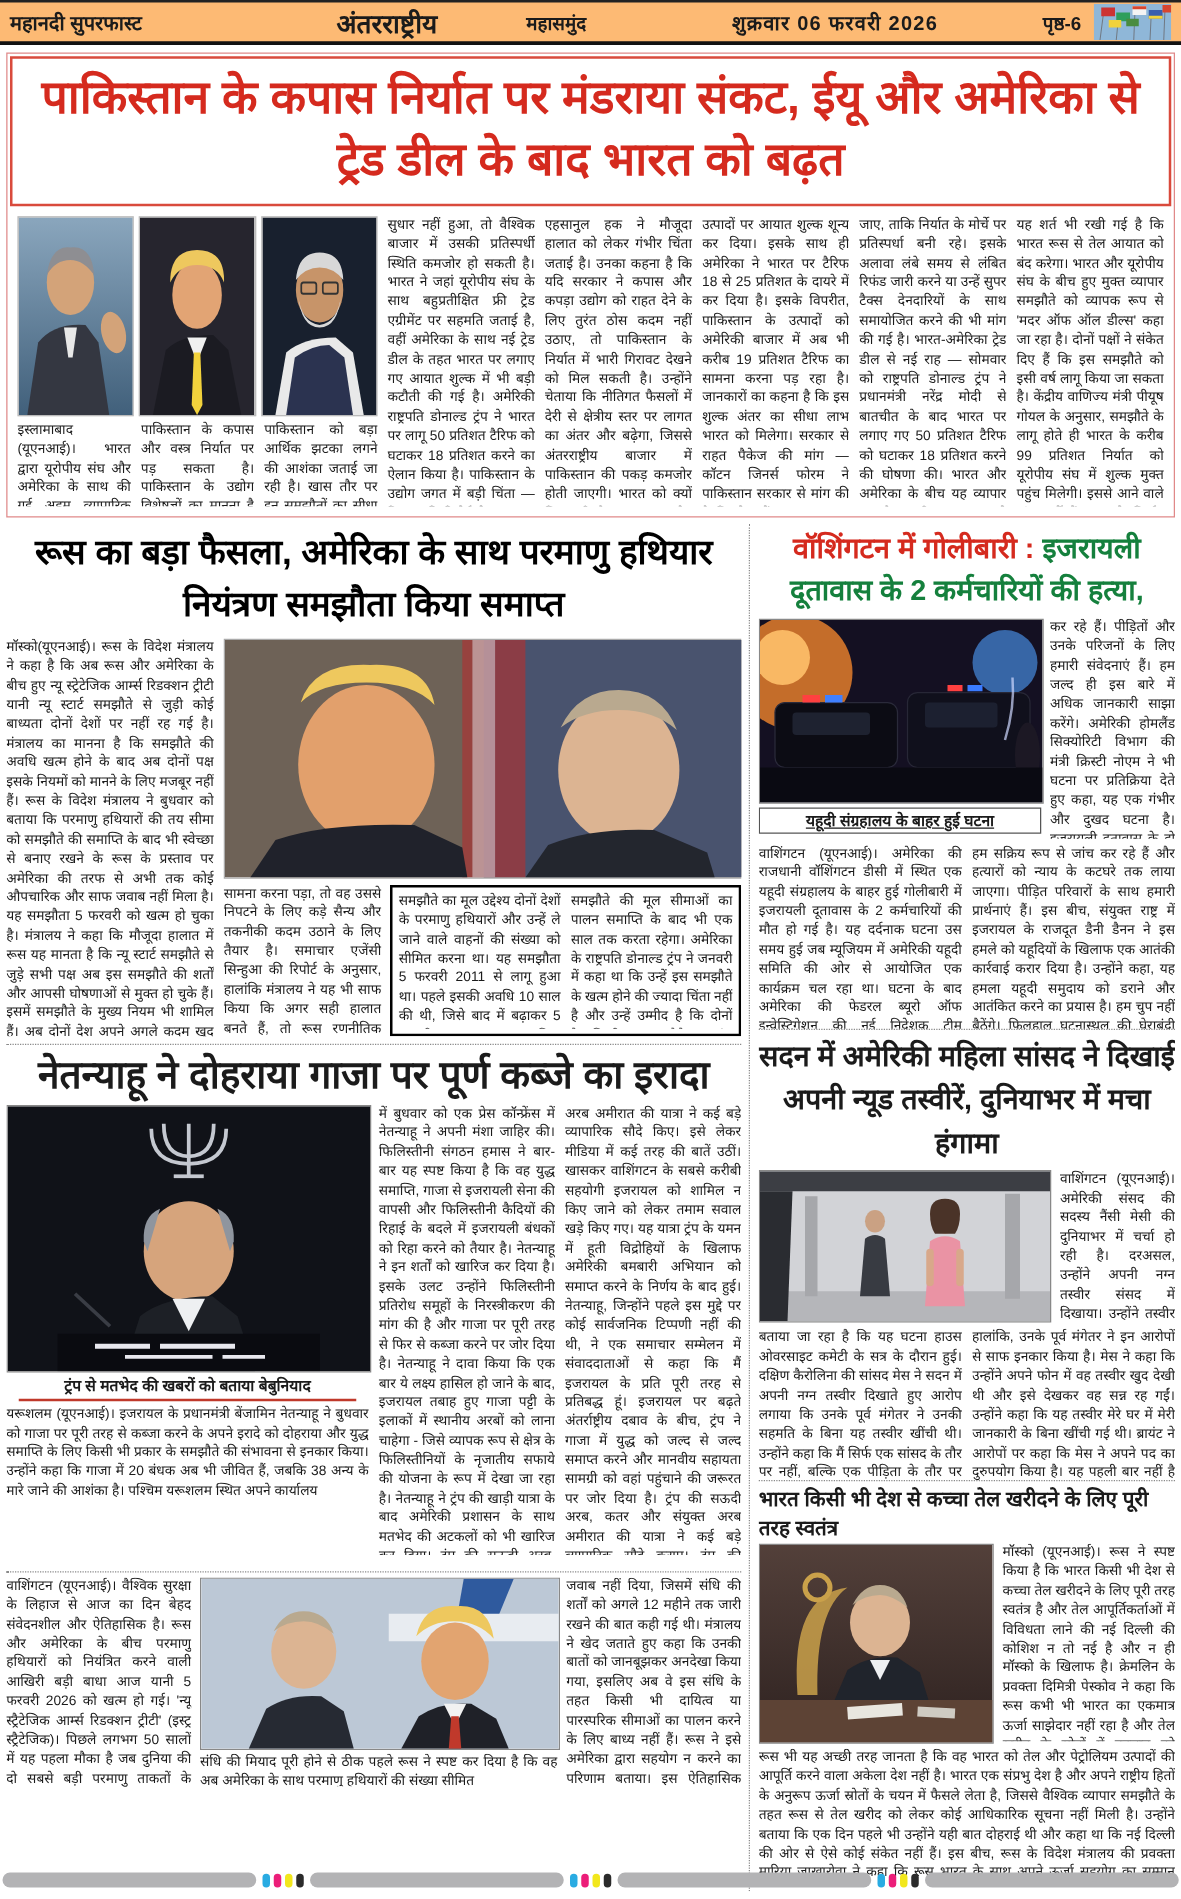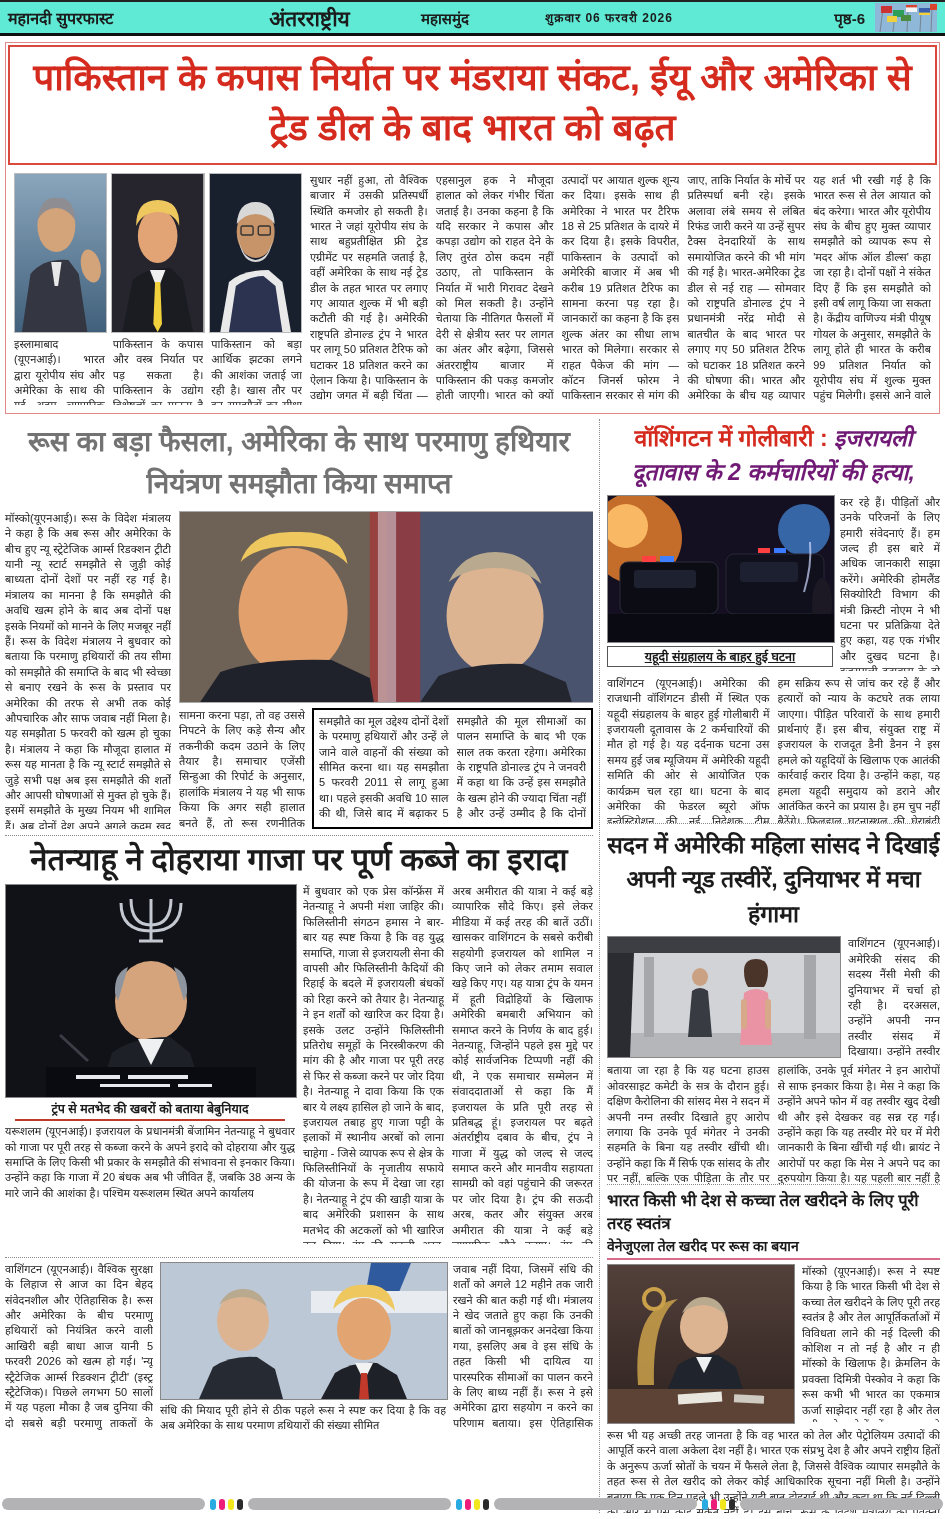--- a/index.html
+++ b/index.html
@@ -1,24 +1,24 @@
 <!DOCTYPE html>
 <html lang="hi"><head>
 <meta charset="utf-8">
 <style>
   html,body{margin:0;padding:0;background:#fff;}
   .page{width:945px;height:1519px;background:#fff;position:relative;overflow:hidden;
         font-family:"Liberation Sans","DejaVu Sans",sans-serif;color:#1b1b1b;}
   
-  .masthead{height:31px;background:#5eead4;border-top:2px solid #222;border-bottom:3px solid #111;
+  .masthead{height:31px;background:#fdba74;border-top:2px solid #222;border-bottom:3px solid #111;
             display:flex;align-items:center;padding:0 8px;gap:4px;}
   .mh-name{font-weight:bold;font-size:16px;width:190px;}
   .mh-section{font-weight:bold;font-size:21px;width:215px;text-align:center;}
   .mh-city{font-size:15px;font-weight:bold;width:120px;}
-  .mh-date{font-size:12px;font-weight:bold;flex:1;text-align:left;letter-spacing:1px;}
+  .mh-date{font-size:16px;font-weight:bold;flex:1;text-align:center;letter-spacing:1px;}
   .mh-page{font-size:15px;font-weight:bold;width:70px;text-align:right;padding-right:6px;}
   .mh-flags{width:62px;height:29px;}
   .mh-flags svg{display:block;width:62px;height:29px;}
   
   .a1{margin:6px 5px 0 5px;border:1px solid #e08989;}
   .a1-head{border:2px solid #d94a3c;margin:2px;padding:6px 10px 10px;text-align:center;
            color:#d52a1e;font-weight:bold;font-size:37px;line-height:1.35;}
   .a1-body{display:flex;gap:8px;padding:6px 8px 8px;height:232px;overflow:hidden;}
   .a1-left{width:288px;flex:none;display:flex;flex-direction:column;}
   .photo-row{display:flex;gap:4px;height:158px;}
@@ -29,34 +29,34 @@
   .a1-right .col{flex:1;}
   .col{font-size:11px;line-height:1.4;text-align:justify;overflow:hidden;}
   
   .streams{display:flex;margin:5px 5px 0 5px;height:1094px;overflow:hidden;}
   .stream-left{width:588px;flex:none;padding-right:6px;}
   .stream-right{flex:1;border-left:1px dotted #8a8a8a;padding-left:7px;}
   .art{overflow:hidden;}
   .sep{border-bottom:1px dotted #8a8a8a;}
   
   .a2{height:416px;}
-  .a2 h2{margin:2px 0 6px;text-align:center;font-size:28px;line-height:1.5;color:#737373;}
+  .a2 h2{margin:2px 0 6px;text-align:center;font-size:28px;line-height:1.5;color:#000000;}
   .a2-body{display:flex;gap:8px;height:318px;}
   .a2-left{width:166px;flex:none;}
   .a2-rightwrap{flex:1;display:flex;flex-direction:column;gap:5px;}
   .a2-img svg{width:100%;height:190px;display:block;border:1px solid #aaa;}
   .a2-bottom{display:flex;gap:7px;flex:1;overflow:hidden;}
   .a2-colmid{width:126px;flex:none;}
   .a2-box{flex:1;border:2px solid #000;padding:4px 5px;display:flex;gap:8px;overflow:hidden;}
   .a2-box .col{flex:1;}
   
   .a3{height:404px;}
   .a3 h2{margin:2px 0 5px;text-align:center;font-size:23px;line-height:1.5;}
   .a3 h2 .red{color:#d52a1e;}
-  .a3 h2 .navy{color:#701a75;font-style:italic;}
+  .a3 h2 .navy{color:#15803d;}
   .a3-row{display:flex;gap:7px;}
   .a3-imgblock{width:226px;flex:none;text-decoration:underline;}
   .a3-imgblock svg{width:226px;height:146px;display:block;border:1px solid #888;}
   .a3-caption{border:1px solid #555;margin-top:3px;padding:1px 2px;text-align:center;
               font-weight:bold;font-size:12.5px;}
   .a3-side{flex:1;height:176px;}
   .a3-cols{display:flex;gap:8px;margin-top:5px;height:165px;overflow:hidden;}
   .a3-cols .col{flex:1;}
   
   .a4{height:418px;padding-top:3px;}
@@ -338,21 +338,20 @@
           <div class="a5-side col">वाशिंगटन (यूएनआई)। अमेरिकी संसद की सदस्य नैंसी मेसी की दुनियाभर में चर्चा हो रही है। दरअसल, उन्होंने अपनी नग्न तस्वीर संसद में दिखाया। उन्होंने तस्वीर दिखाते हुए दावा किया उनके पूर्व मंगेतर ने उनकी सहमति के बिना चोरी-छुपे उनकी तस्वीरें खींची। जिसके बाद संसद में हंगामा हो गया।</div>
         </div>
         <div class="a5-cols">
           <div class="col">बताया जा रहा है कि यह घटना हाउस ओवरसाइट कमेटी के सत्र के दौरान हुई। दक्षिण कैरोलिना की सांसद मेस ने सदन में अपनी नग्न तस्वीर दिखाते हुए आरोप लगाया कि उनके पूर्व मंगेतर ने उनकी सहमति के बिना यह तस्वीर खींची थी। उन्होंने कहा कि मैं सिर्फ एक सांसद के तौर पर नहीं, बल्कि एक पीड़िता के तौर पर बोल रही हूं। मेस ने संसद में कहा कि मुझे नहीं पता था कि मेरा वीडियो बनाया जा रहा है। मैंने अपनी सहमति नहीं दी थी। सांसद ने अपने पूर्व मंगेतर पैट्रिक ब्रायंट पर न केवल गुप्त रूप से उनका वीडियो बनाने का आरोप लगाया है, बल्कि बलात्कार और दुर्व्यवहार सहित गंभीर और संगीन आरोप भी लगाए हैं।</div>
           <div class="col">हालांकि, उनके पूर्व मंगेतर ने इन आरोपों से साफ इनकार किया है। मेस ने कहा कि उन्होंने अपने फोन में वह तस्वीर खुद देखी थी और इसे देखकर वह सन्न रह गईं। उन्होंने कहा कि यह तस्वीर मेरे घर में मेरी जानकारी के बिना खींची गई थी। ब्रायंट ने आरोपों पर कहा कि मेस ने अपने पद का दुरुपयोग किया है। यह पहली बार नहीं है जब मेस ने सार्वजनिक रूप से अपने आरोपों के बारे में बात की है। फरवरी में उन्होंने अपने सदन के भाषण में उन पर और कथित तौर पर नाबालिग लड़कियों सहित अन्य महिलाओं के खिलाफ यौन उत्पीड़न के आरोप लगाए थे। साक्ष्य फोरेंसिक स्टेट लॉ एनफोर्समेंट डिवीजन को भेजे गए हैं। वर्तमान में मेस के दावों की जांच जारी है।</div>
         </div>
       </section>
 
       <section class="art a7">
         <h2>भारत किसी भी देश से कच्चा तेल खरीदने के लिए पूरी तरह स्वतंत्र</h2>
-        <div class="a7-sub">वेनेजुएला तेल खरीद पर रूस का बयान</div>
         <div class="a7-row">
           <svg viewBox="0 0 186 158" preserveAspectRatio="none">
             <defs>
                 <linearGradient id="g7" x1="0" y1="0" x2="0" y2="1">
               <stop offset="0" stop-color="#53403a"></stop>
                   <stop offset="1" stop-color="#2e2220"></stop>
                 </linearGradient>
               </defs>
             <rect width="186" height="158" fill="url(#g7)"></rect>
             <path d="M30,120 Q24,40 70,34 Q44,52 46,120Z" fill="#caa14a" opacity="0.85"></path>

